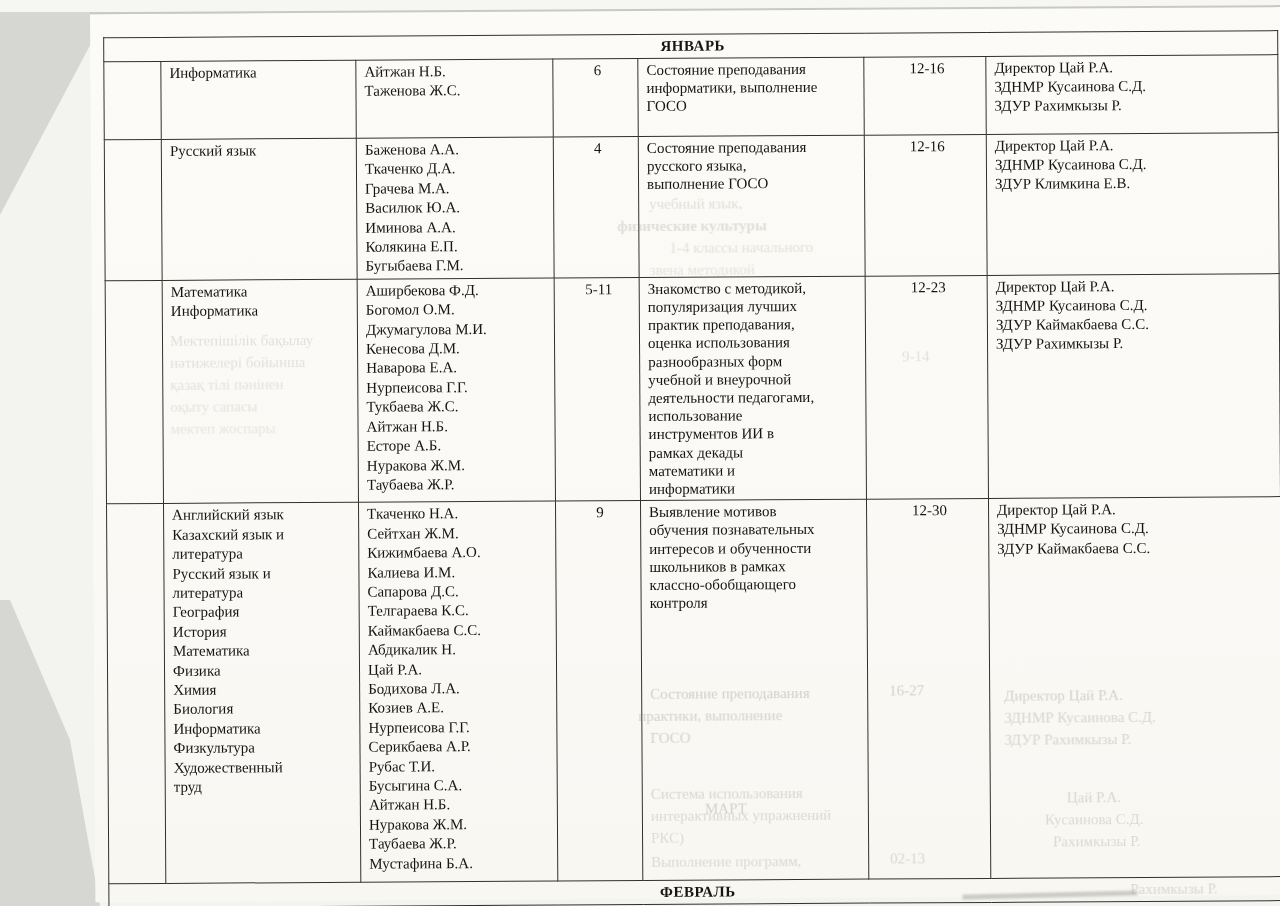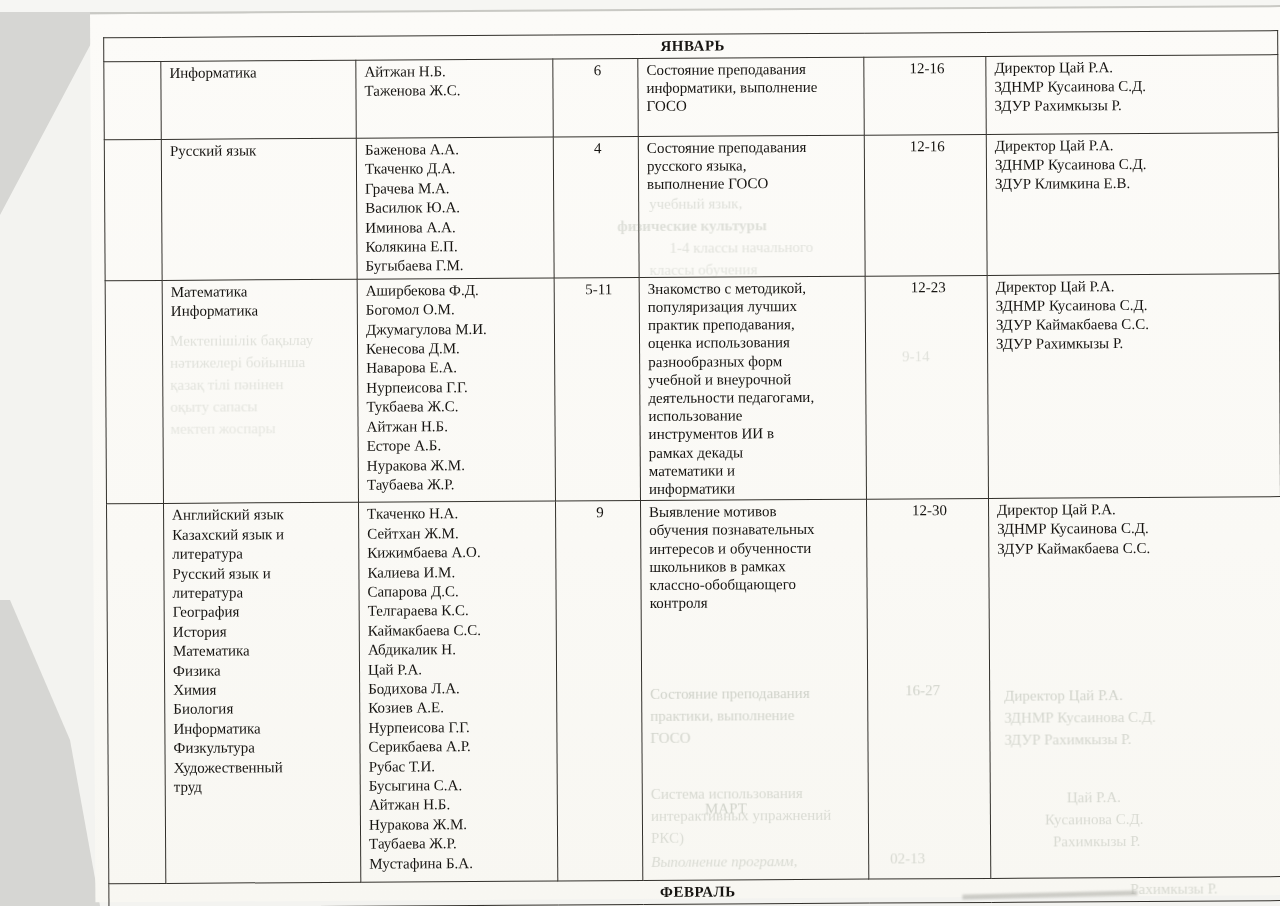--- a/index.html
+++ b/index.html
@@ -193,39 +193,39 @@
     <tr style="height:22px">
       <td class="month" colspan="7">ФЕВРАЛЬ</td>
     </tr>
   </tbody>
     </table>
 
   <div id="ghost-layer">
       <span class="ghost" style="left: 558px; top: 184px; opacity: 0.22;">учебный язык,</span>
       <span class="ghost" style="left: 526px; top: 206px; opacity: 0.22; font-weight: bold;">физические культуры</span>
       <span class="ghost" style="left: 558px; top: 228px; opacity: 0.2; margin-left: 20px;">1-4 классы начального</span>
-      <span class="ghost" style="left: 558px; top: 250px; opacity: 0.18;">классы обучения</span>
+      <span class="ghost" style="left: 558px; top: 250px; opacity: 0.18;">звена методикой</span>
       <span class="ghost" style="left: 810px; top: 338px; opacity: 0.2; text-align: right;">9-14</span>
       <span class="ghost" style="left: 78px; top: 318px; opacity: 0.2; text-align: center;">Мектепішілік бақылау</span>
       <span class="ghost" style="left: 78px; top: 340px; opacity: 0.2;">нәтижелері бойынша</span>
       <span class="ghost" style="left: 78px; top: 362px; opacity: 0.19;">қазақ тілі пәнінен</span>
       <span class="ghost" style="left: 78px; top: 384px; opacity: 0.18;">оқыту сапасы</span>
       <span class="ghost" style="left: 78px; top: 406px; opacity: 0.16;">мектеп жоспары</span>
       <span class="ghost" style="left: 556px; top: 674px; opacity: 0.32;">Состояние преподавания</span>
-      <span class="ghost" style="left: 556px; top: 696px; opacity: 0.3;">практики, выполнение</span>
+      <span class="ghost" style="left: 544px; top: 696px; opacity: 0.3;">практики, выполнение</span>
       <span class="ghost" style="left: 556px; top: 718px; opacity: 0.3;">ГОСО</span>
       <span class="ghost" style="left: 610px; top: 745px; opacity: 0.3; margin-top: 44px;">МАРТ</span>
-      <span class="ghost" style="left: 795px; top: 672px; opacity: 0.32; margin-left: 16px;">16-27</span>
+      <span class="ghost" style="left: 795px; top: 672px; opacity: 0.32;">16-27</span>
       <span class="ghost" style="left: 910px; top: 678px; opacity: 0.3;">Директор Цай Р.А.</span>
       <span class="ghost" style="left: 910px; top: 700px; opacity: 0.28;">ЗДНМР Кусаинова С.Д.</span>
       <span class="ghost" style="left: 910px; top: 722px; opacity: 0.28;">ЗДУР Рахимкызы Р.</span>
       <span class="ghost" style="left: 556px; top: 774px; opacity: 0.26;">Система использования</span>
       <span class="ghost" style="left: 556px; top: 796px; opacity: 0.24;">интерактивных упражнений</span>
       <span class="ghost" style="left: 556px; top: 818px; opacity: 0.22;">РКС)</span>
       <span class="ghost" style="left: 972px; top: 780px; opacity: 0.26;">Цай Р.А.</span>
       <span class="ghost" style="left: 950px; top: 802px; opacity: 0.24; text-align: center;">Кусаинова С.Д.</span>
       <span class="ghost" style="left: 958px; top: 824px; opacity: 0.24;">Рахимкызы Р.</span>
-      <span class="ghost" style="left: 556px; top: 842px; opacity: 0.24; font-style: italic;">Выполнение программ,</span>
+      <span class="ghost" style="left: 556px; top: 842px; opacity: 0.24;">Выполнение программ,</span>
       <span class="ghost" style="left: 795px; top: 840px; opacity: 0.26;">02-13</span>
       <span class="ghost" style="left: 1035px; top: 872px; opacity: 0.25;">Рахимкызы Р.</span>
     </div>
   <div id="scan-sliver"></div>
 </div>
 
 </body></html>

